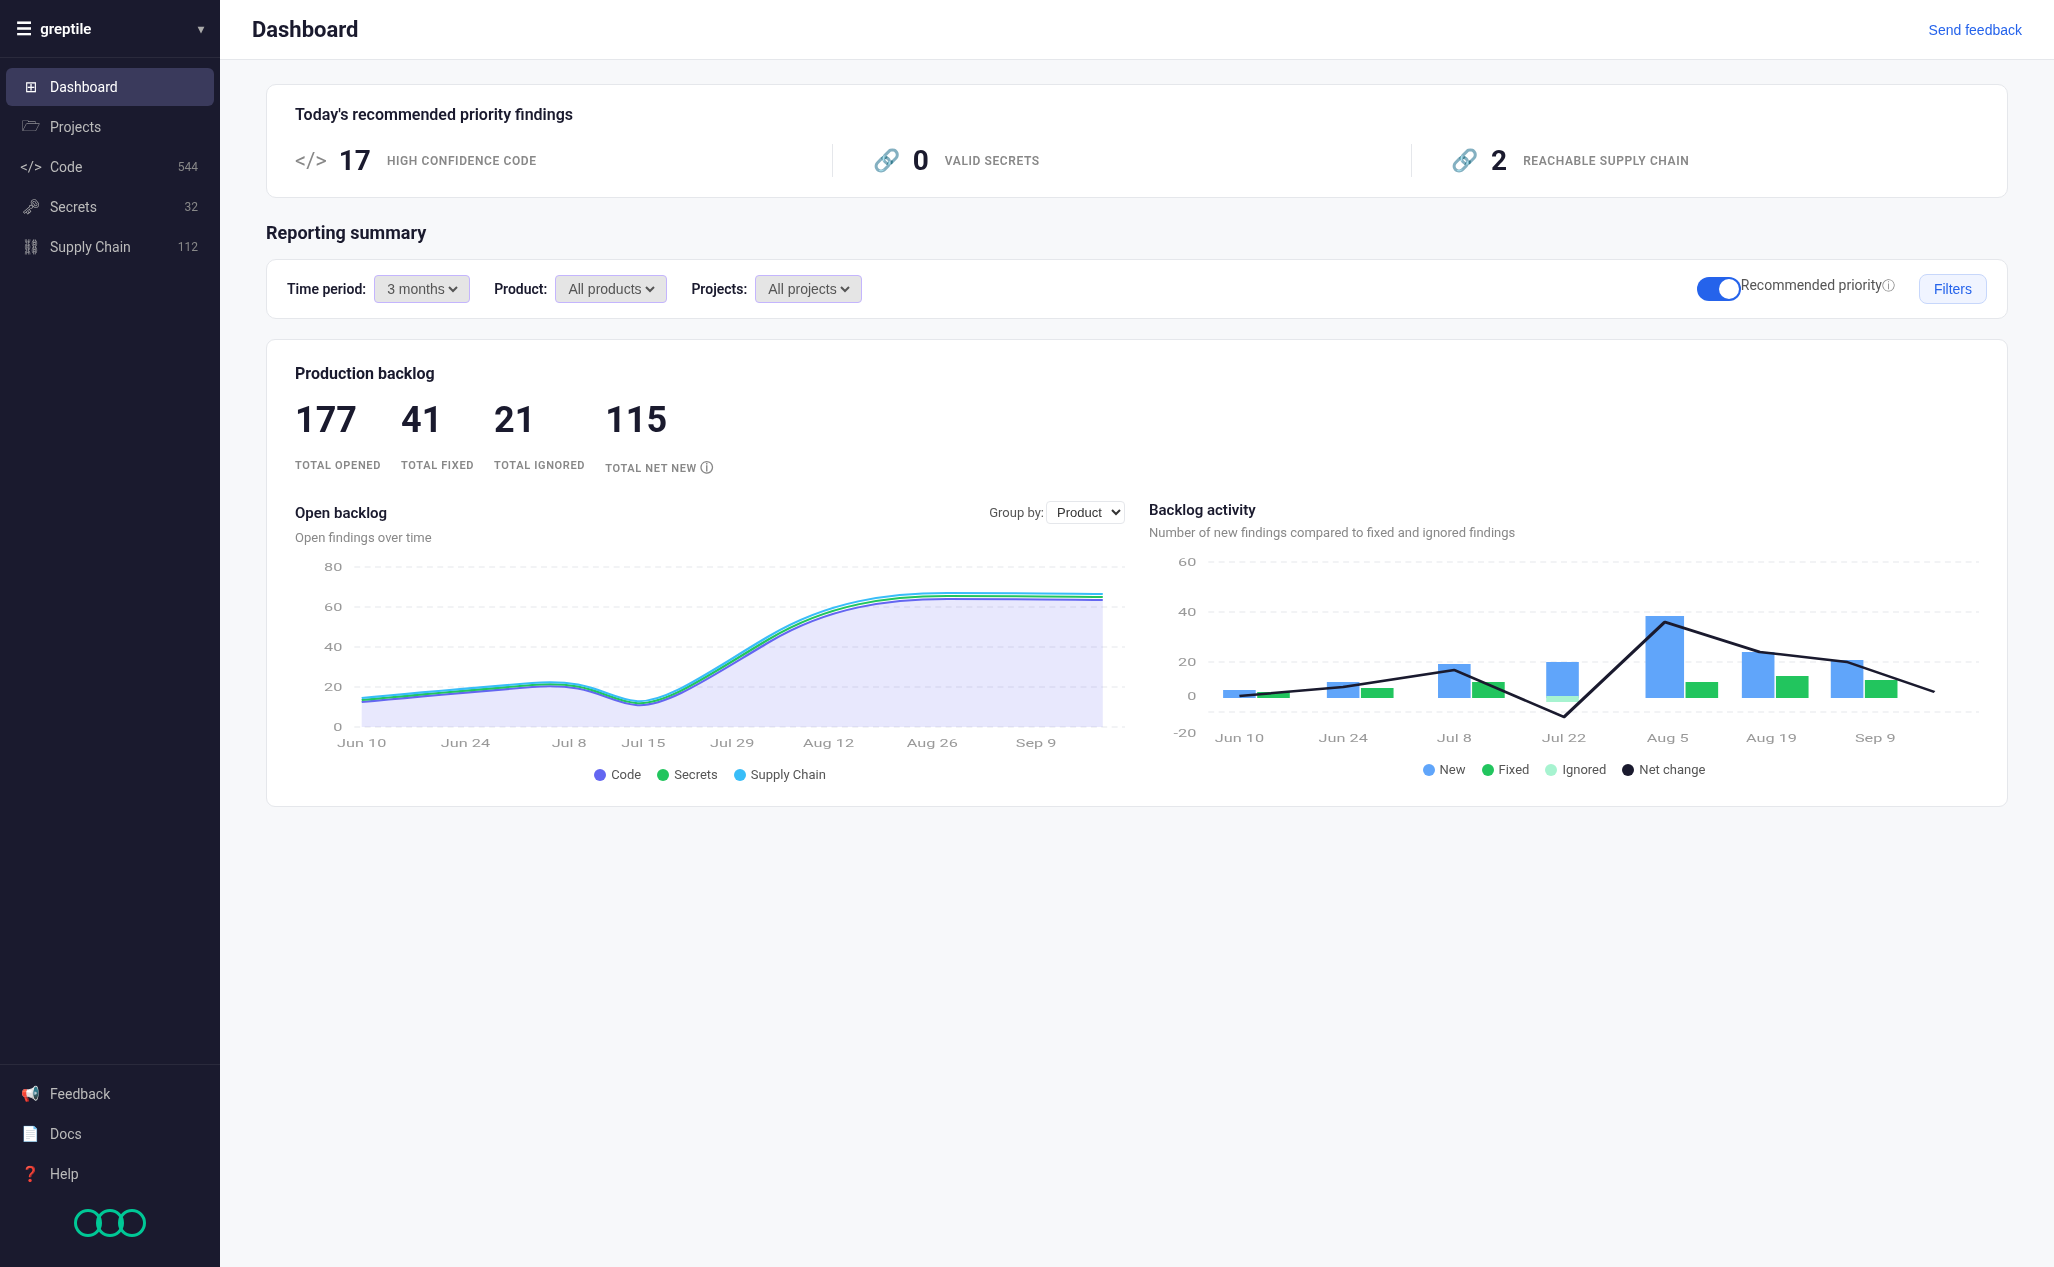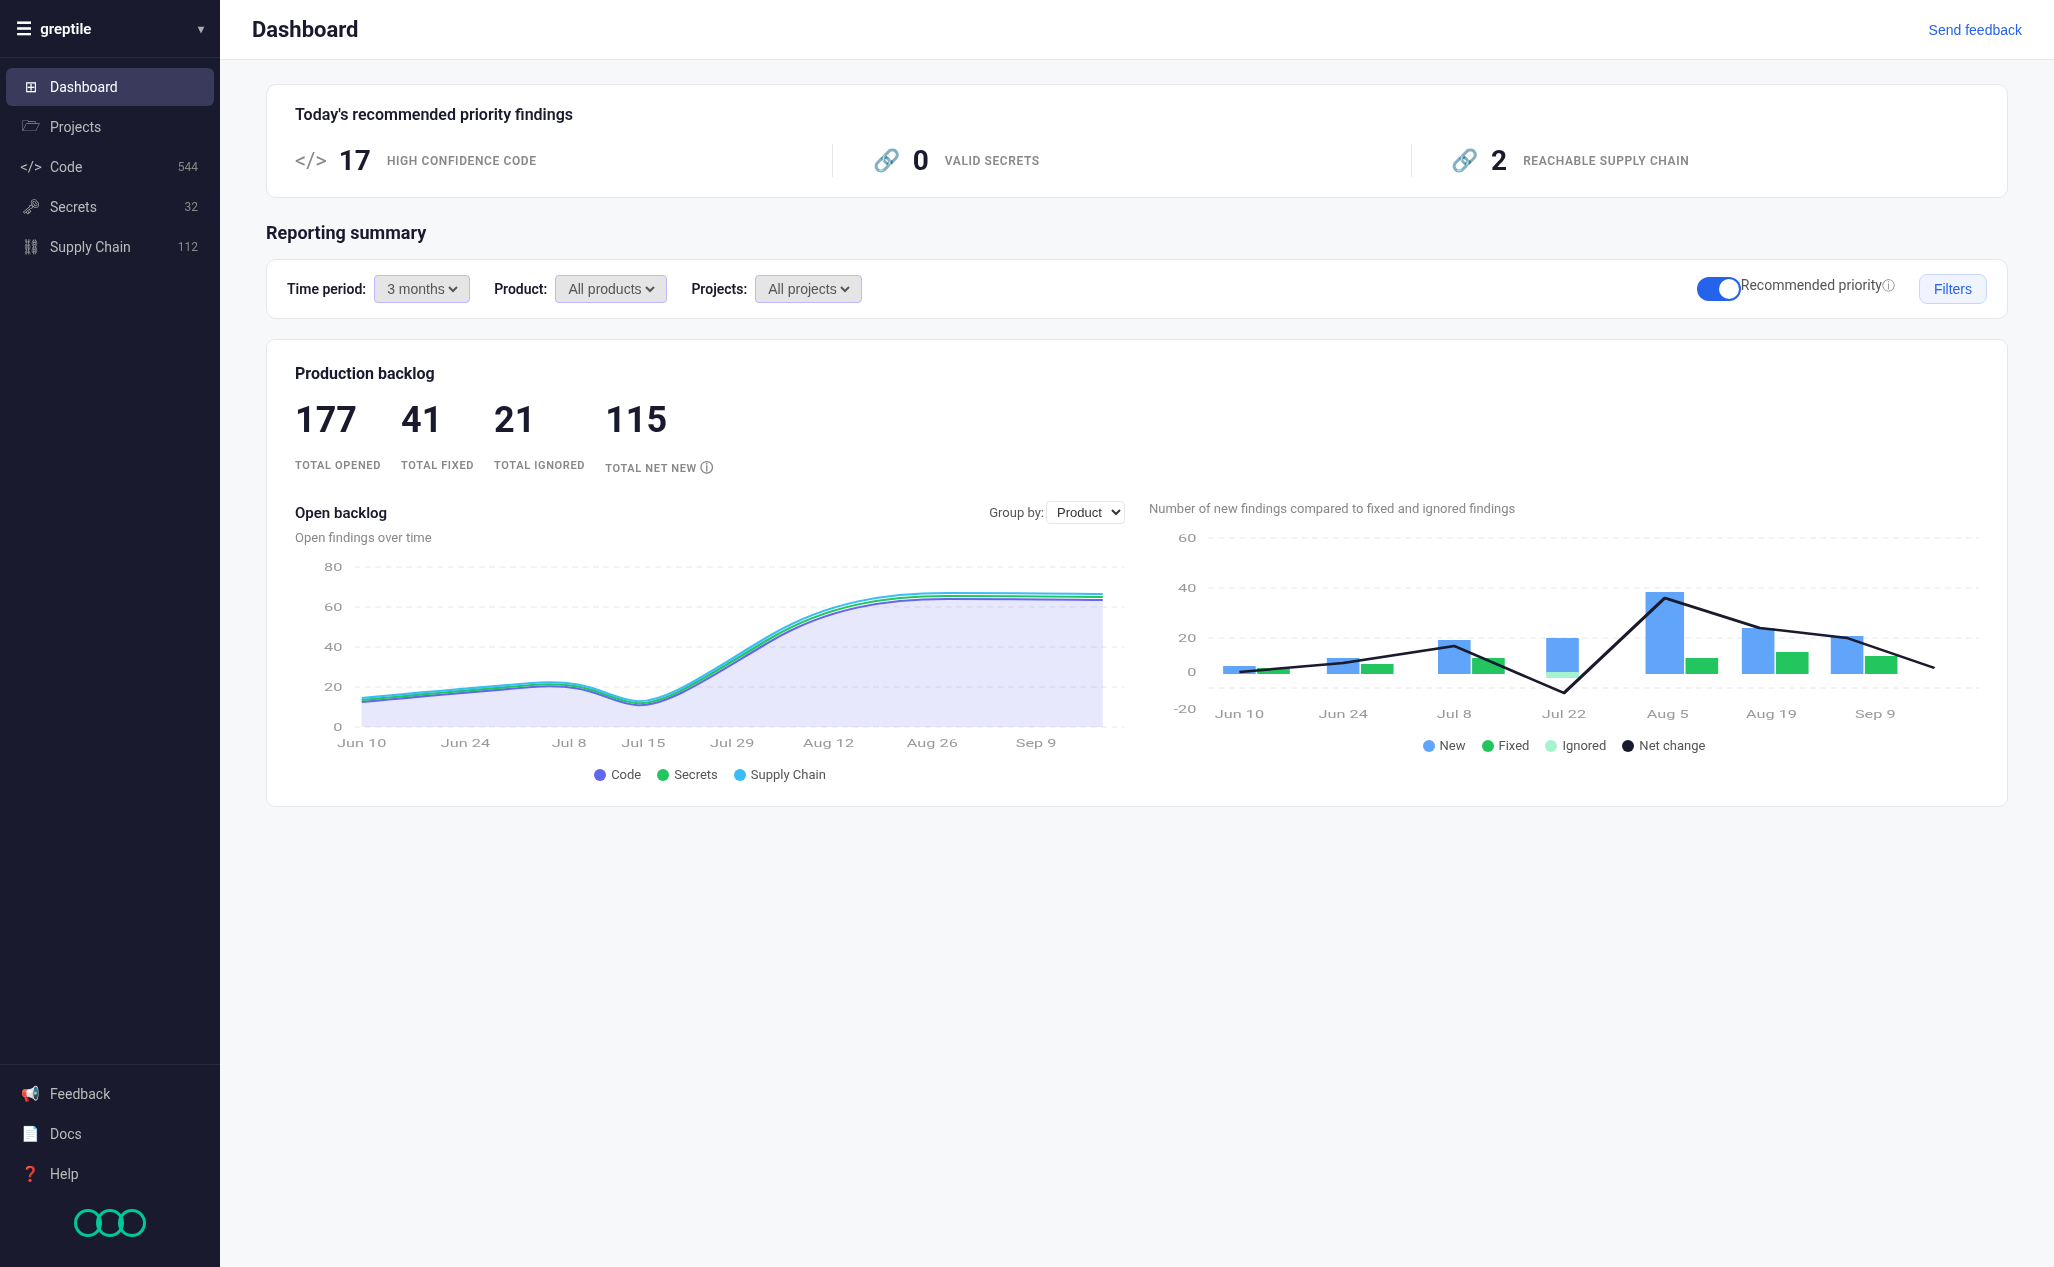--- a/index.html
+++ b/index.html
@@ -432,20 +432,23 @@
               <span>Secrets</span>
             </div>
             <div class="legend-item">
               <div class="legend-dot" style="background:#38bdf8"></div>
               <span>Supply Chain</span>
             </div>
           </div>
         </div>
 
         <div class="chart-section">
+          <div class="chart-header">
+            <span class="chart-section-title">Backlog activity</span>
+          </div>
           <div class="chart-subtitle">Number of new findings compared to fixed and ignored findings</div>
           <div class="chart-area">
             <svg width="100%" height="200" viewBox="0 0 560 200" preserveAspectRatio="none">
 
               <line x1="40" y1="10" x2="560" y2="10" stroke="#e5e7eb" stroke-dasharray="4,3"></line>
               <line x1="40" y1="60" x2="560" y2="60" stroke="#e5e7eb" stroke-dasharray="4,3"></line>
               <line x1="40" y1="110" x2="560" y2="110" stroke="#e5e7eb" stroke-dasharray="4,3"></line>
               <line x1="40" y1="160" x2="560" y2="160" stroke="#e5e7eb" stroke-dasharray="4,3"></line>
 
               <text x="32" y="14" text-anchor="end" font-size="11" fill="#999">60</text>

